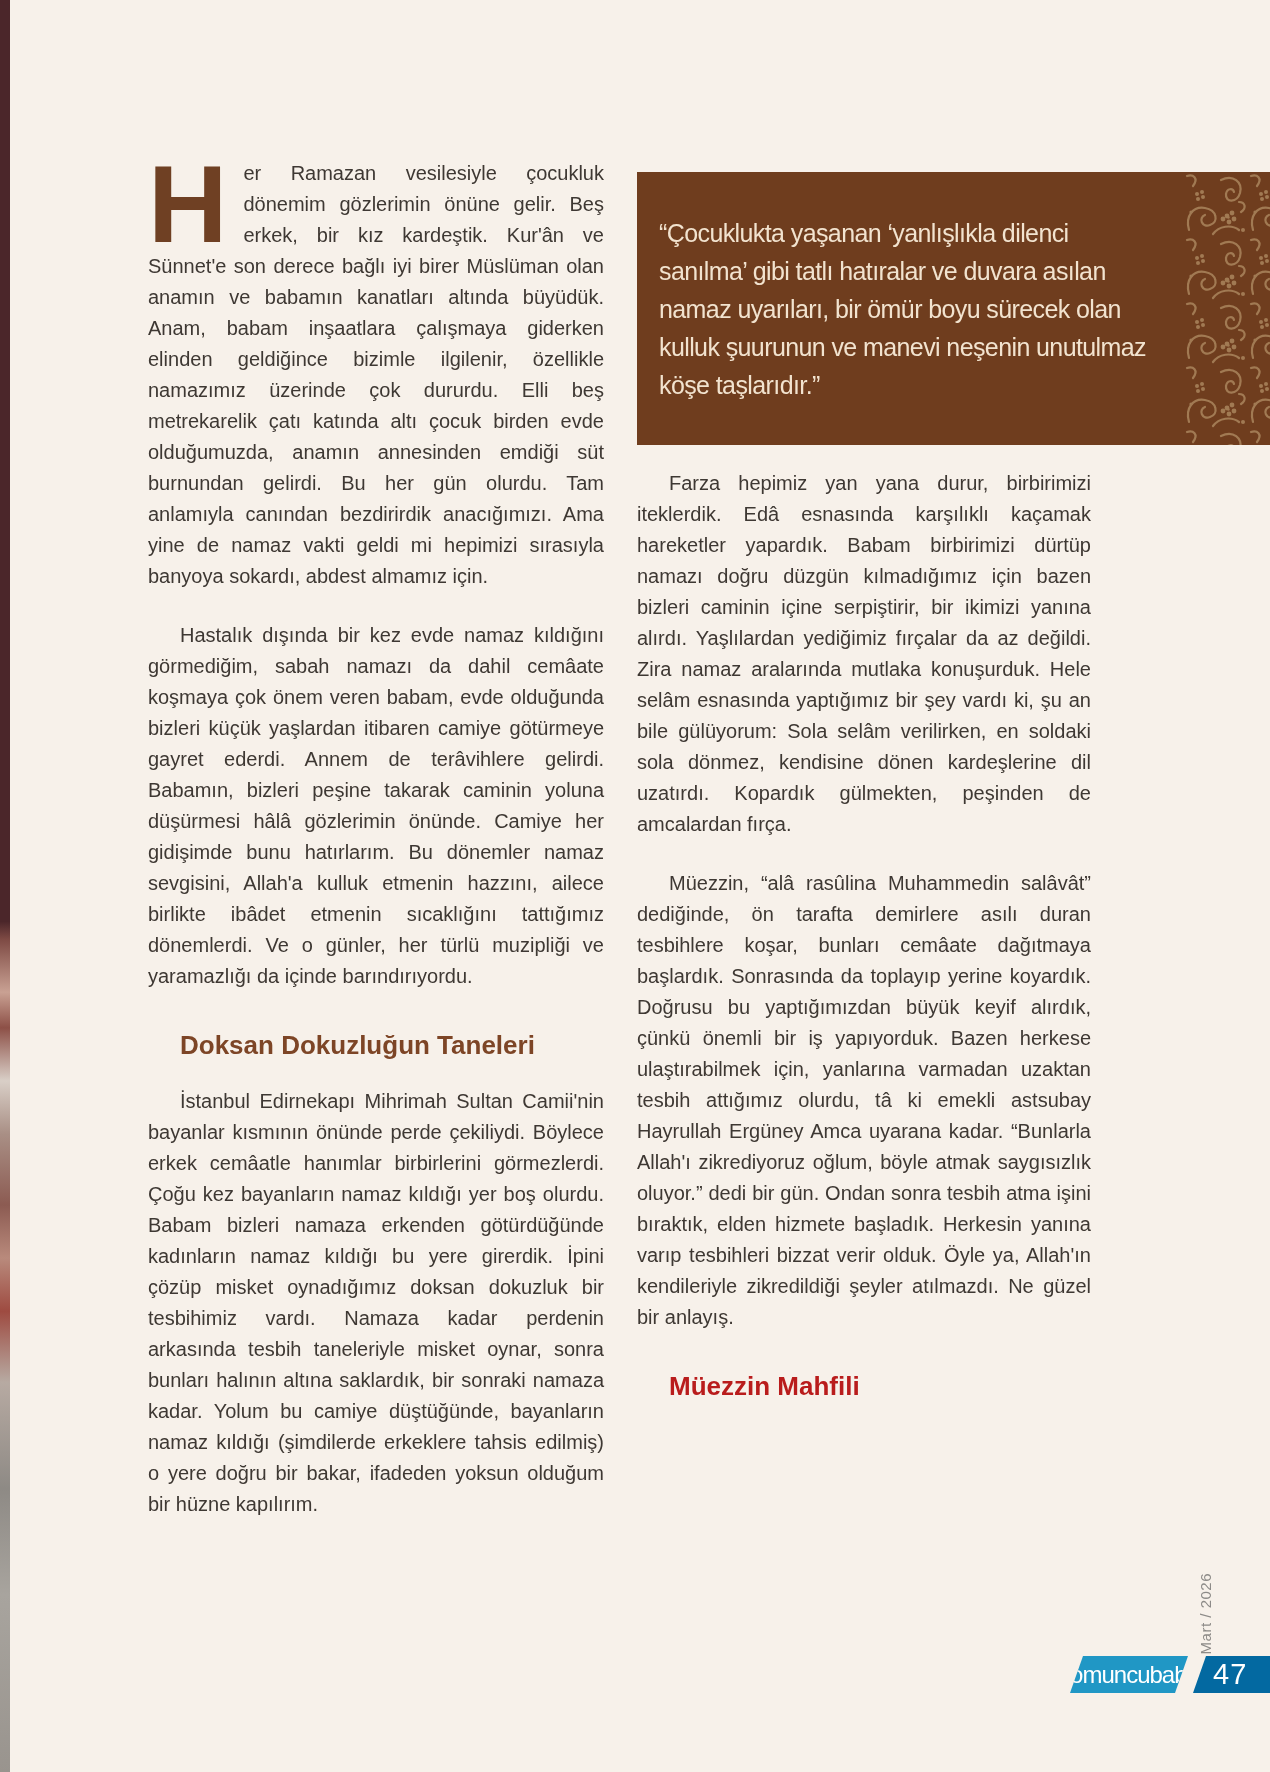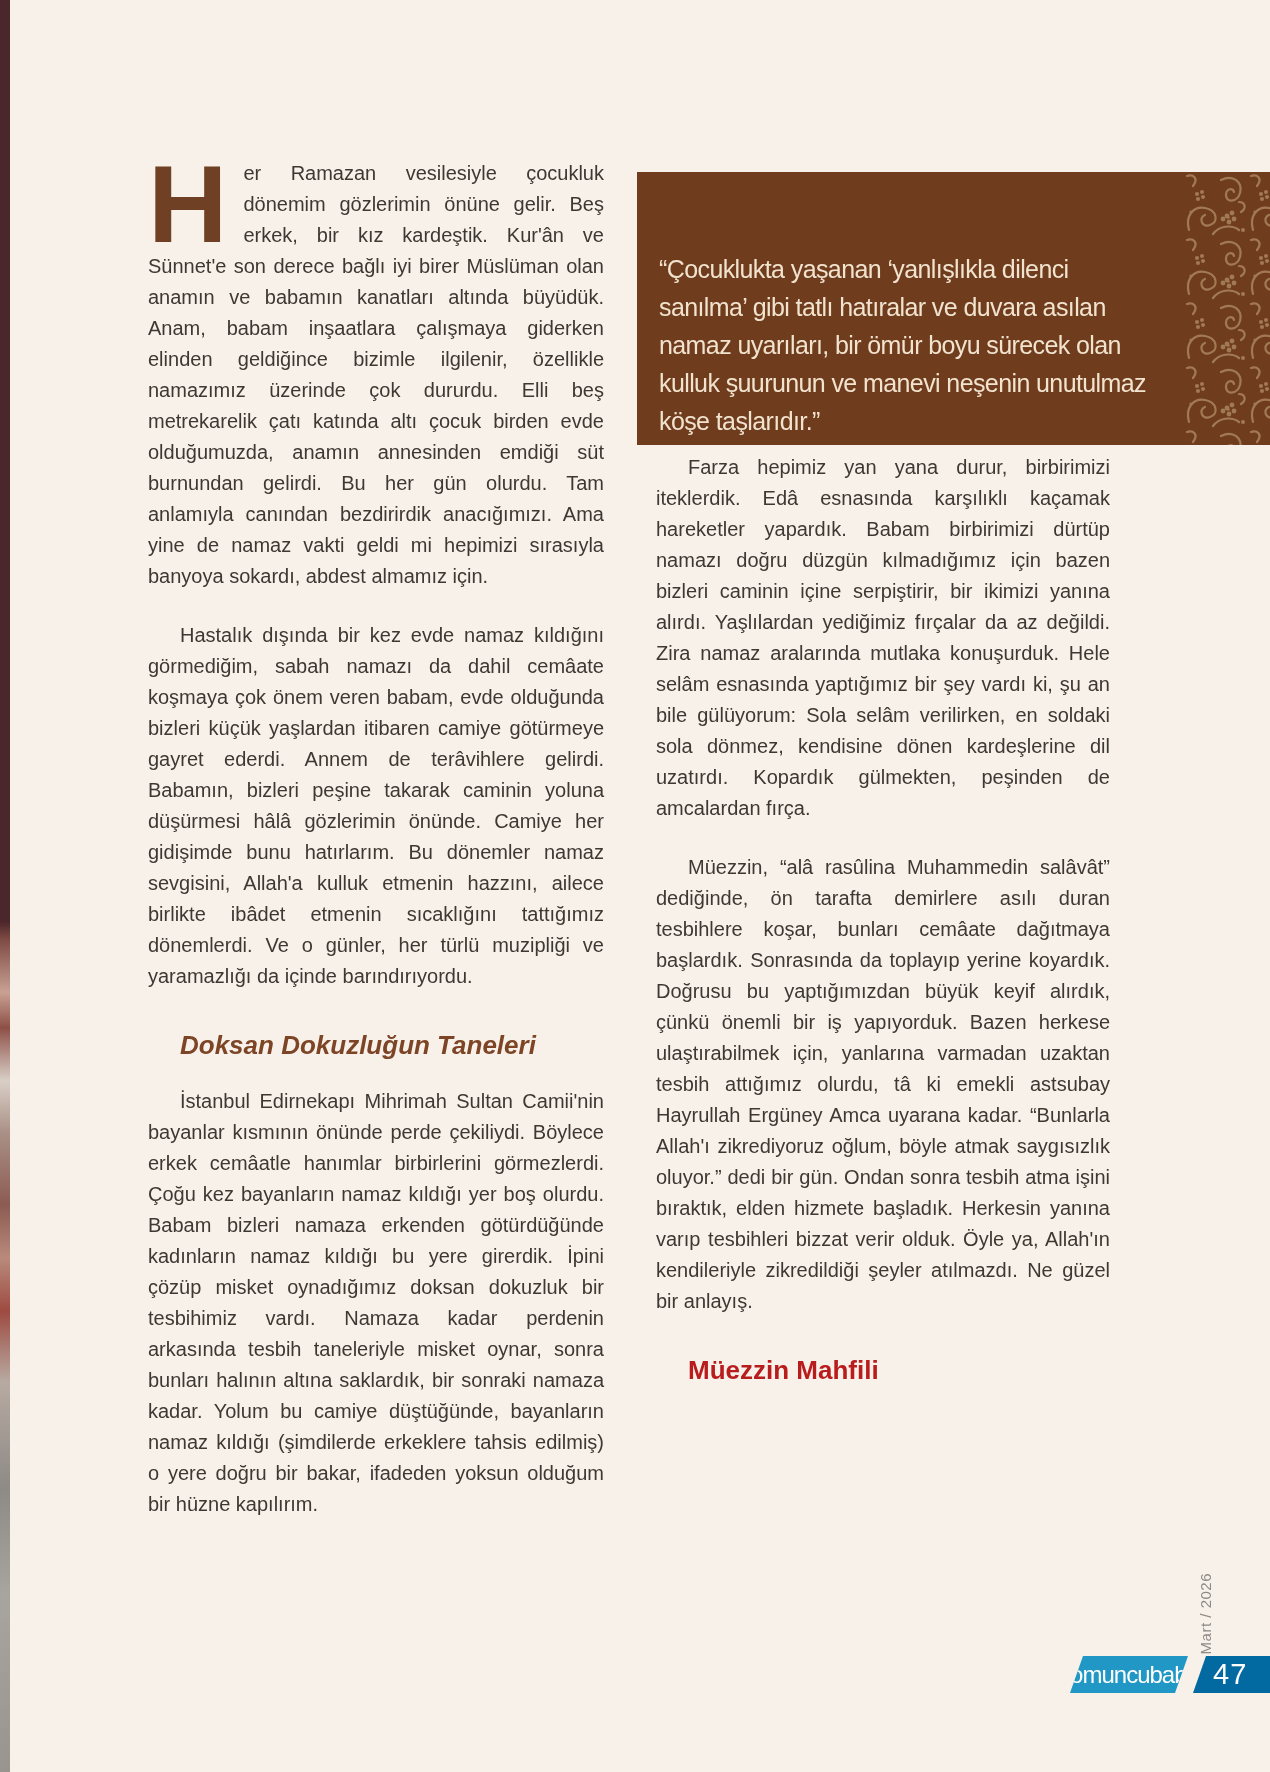--- a/index.html
+++ b/index.html
@@ -23,39 +23,38 @@
   }
   
   .quote-band{position:absolute;left:637px;top:172px;width:633px;height:273px;display:flex;}
   .quote-box{
     width:546px;height:273px;background:#6f3d1e;box-sizing:border-box;
     padding:42px 28px 0 22px;
   }
   .quote-text{
     color:#f2e3cf;font-size:25px;line-height:38px;letter-spacing:-0.6px;
     font-family:"Liberation Sans",sans-serif;
-    margin-top:36px;
   }
   .pattern-strip{width:87px;height:273px;}
   
   .col{position:absolute;color:#3e3833;font-size:20px;line-height:31px;text-align:justify;}
   .col-left{left:148px;top:158px;width:456px;}
-  .col-right{left:637px;top:452px;width:454px;margin-left:19px;}
+  .col-right{left:637px;top:468px;width:454px;}
   .col p{margin:0 0 28px 0;}
   .indent{text-indent:32px;}
   .dropcap{
     float:left;color:#6f4023;font-weight:bold;
     font-size:110px;line-height:82px;height:82px;
     margin:5px 16px 0 0;
   }
   h3.section{
     font-size:26px;font-weight:bold;margin:38px 0 26px 32px;
     letter-spacing:0;line-height:30px;text-align:left;
   }
-  .h-brown{color:#7d4526;font-style:italic;}
+  .h-brown{color:#7d4526;}
   .h-dark{color:#b91c1c;}
   
   .issue-date{
     position:absolute;right:56px;bottom:118px;
     writing-mode:vertical-rl;transform:rotate(180deg);
     color:#8d8b88;font-size:15px;letter-spacing:0.5px;
   }
   .page-tab{position:absolute;left:1070px;top:1656px;height:37px;display:flex;}
   .tab-name{
     width:118px;height:37px;background:#2097c5;color:#ffffff;

